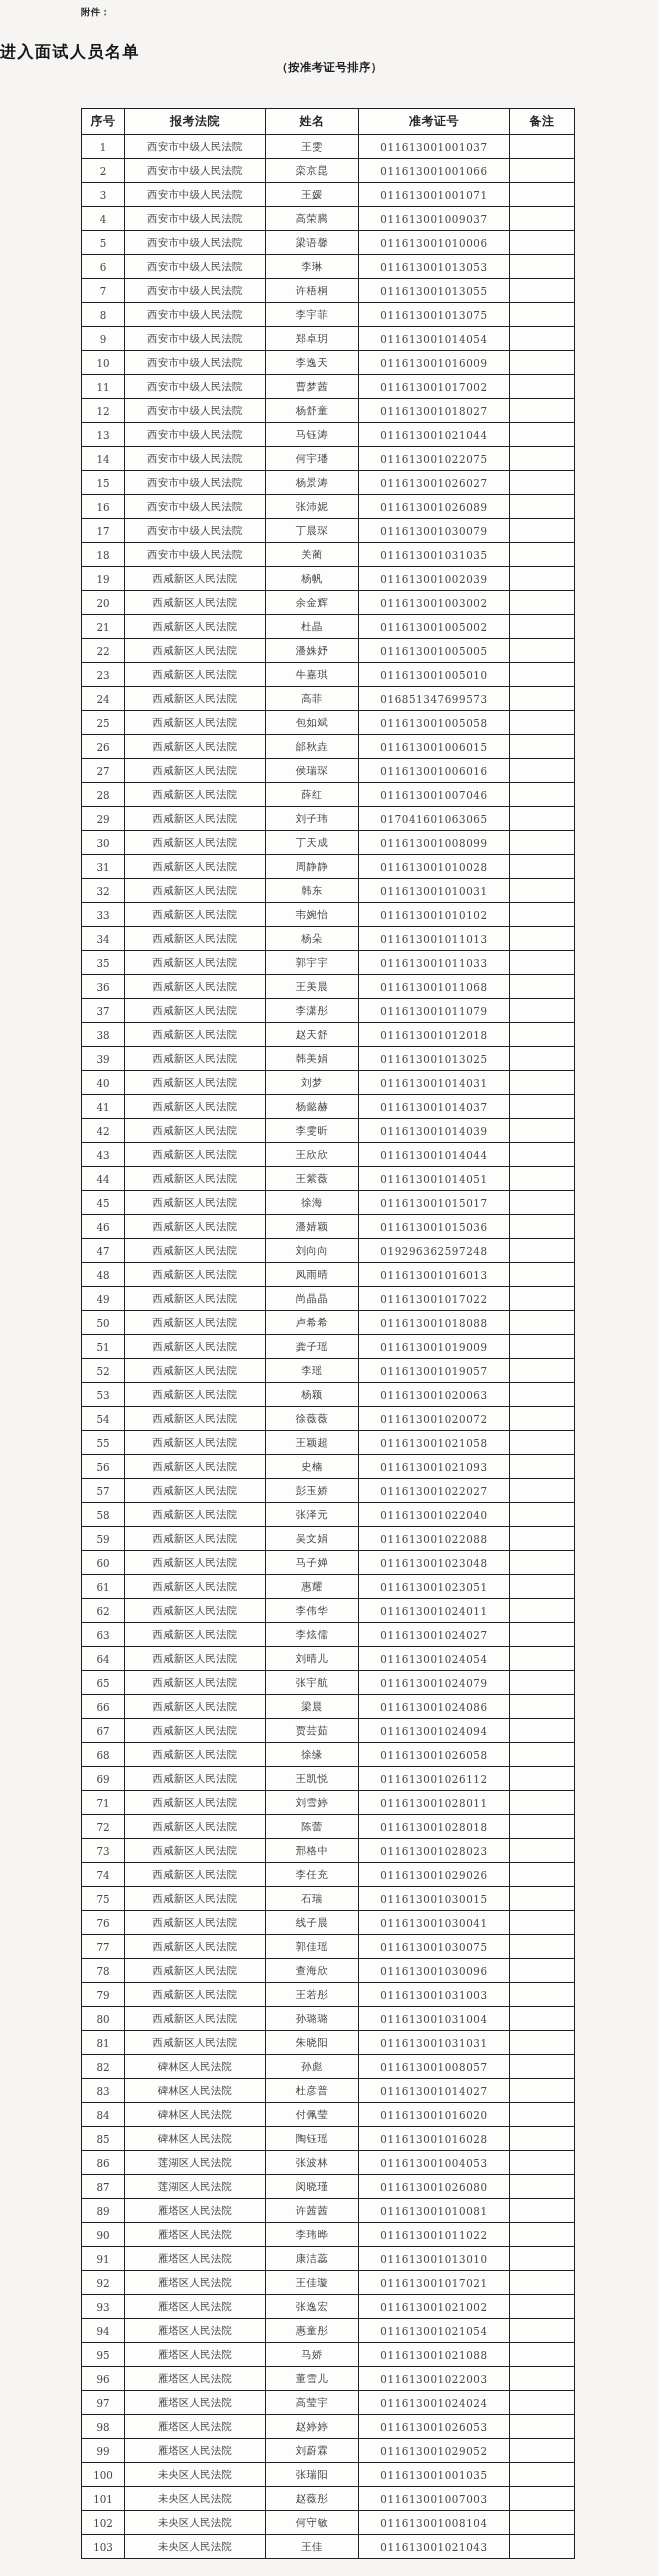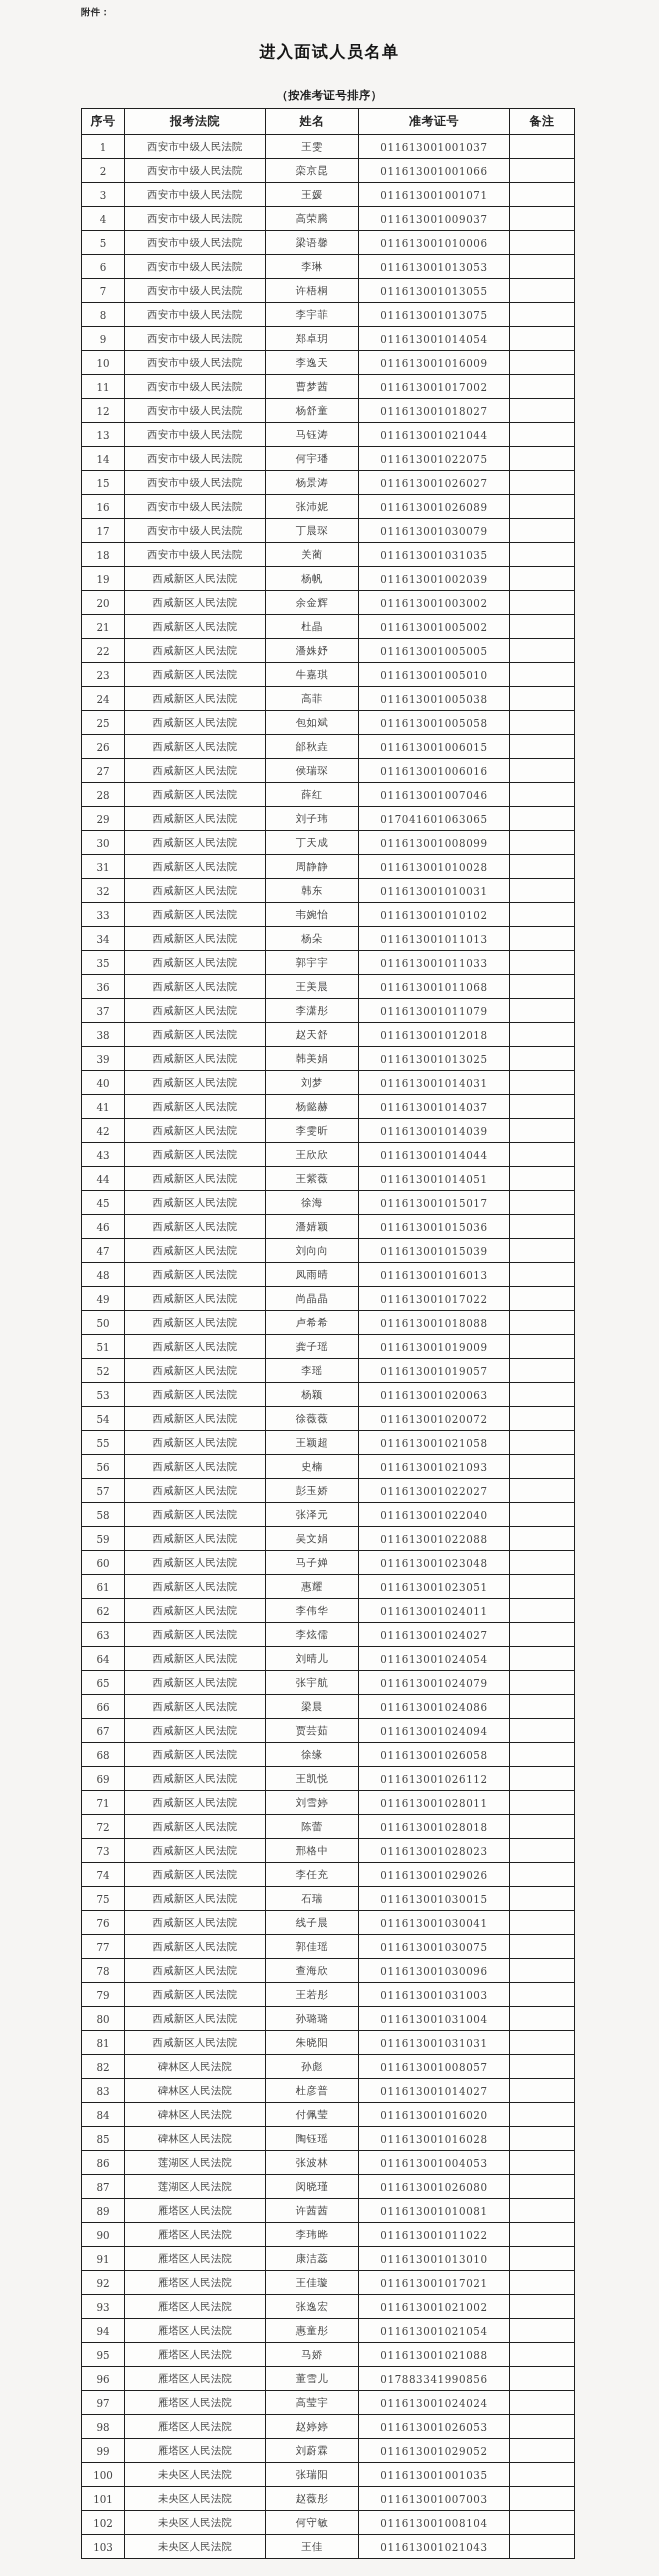--- a/index.html
+++ b/index.html
@@ -21,30 +21,29 @@
     font-size: 9.3px;
     font-weight: bold;
     color: #2c2c2c;
     letter-spacing: 0.5px;
   }
   .doc-title {
     position: absolute;
     left: 0;
     top: 42px;
     width: 100%;
-    text-align: center;
     font-size: 16px;
     font-weight: bold;
     color: #141414;
     letter-spacing: 1.5px;
   }
   .doc-subtitle {
     position: absolute;
     left: 0;
-    top: 88px;
+    top: 60px;
     width: 100%;
     text-align: center;
     font-size: 11.3px;
     font-weight: bold;
     color: #1c1c1c;
     letter-spacing: 0.5px;
   }
   table.roster {
     position: absolute;
     left: 81px;
@@ -286,21 +285,21 @@
     <td class="col-court">西咸新区人民法院</td>
     <td class="col-name">牛嘉琪</td>
     <td class="col-id">011613001005010</td>
     <td class="col-note"></td>
   </tr>
 
   <tr>
     <td class="col-seq">24</td>
     <td class="col-court">西咸新区人民法院</td>
     <td class="col-name">高菲</td>
-    <td class="col-id">011613001005038</td>
+    <td class="col-id">016851347699573</td>
     <td class="col-note"></td>
   </tr>
 
   <tr>
     <td class="col-seq">25</td>
     <td class="col-court">西咸新区人民法院</td>
     <td class="col-name">包如斌</td>
     <td class="col-id">011613001005058</td>
     <td class="col-note"></td>
   </tr>
@@ -470,21 +469,21 @@
     <td class="col-court">西咸新区人民法院</td>
     <td class="col-name">潘婧颖</td>
     <td class="col-id">011613001015036</td>
     <td class="col-note"></td>
   </tr>
 
   <tr>
     <td class="col-seq">47</td>
     <td class="col-court">西咸新区人民法院</td>
     <td class="col-name">刘向向</td>
-    <td class="col-id">011613001015039</td>
+    <td class="col-id">019296362597248</td>
     <td class="col-note"></td>
   </tr>
 
   <tr>
     <td class="col-seq">48</td>
     <td class="col-court">西咸新区人民法院</td>
     <td class="col-name">凤雨晴</td>
     <td class="col-id">011613001016013</td>
     <td class="col-note"></td>
   </tr>
@@ -848,21 +847,21 @@
     <td class="col-court">雁塔区人民法院</td>
     <td class="col-name">马娇</td>
     <td class="col-id">011613001021088</td>
     <td class="col-note"></td>
   </tr>
 
   <tr>
     <td class="col-seq">96</td>
     <td class="col-court">雁塔区人民法院</td>
     <td class="col-name">董雪儿</td>
-    <td class="col-id">017883341990856</td>
+    <td class="col-id">011613001022003</td>
     <td class="col-note"></td>
   </tr>
 
   <tr>
     <td class="col-seq">97</td>
     <td class="col-court">雁塔区人民法院</td>
     <td class="col-name">高莹宇</td>
     <td class="col-id">011613001024024</td>
     <td class="col-note"></td>
   </tr>

